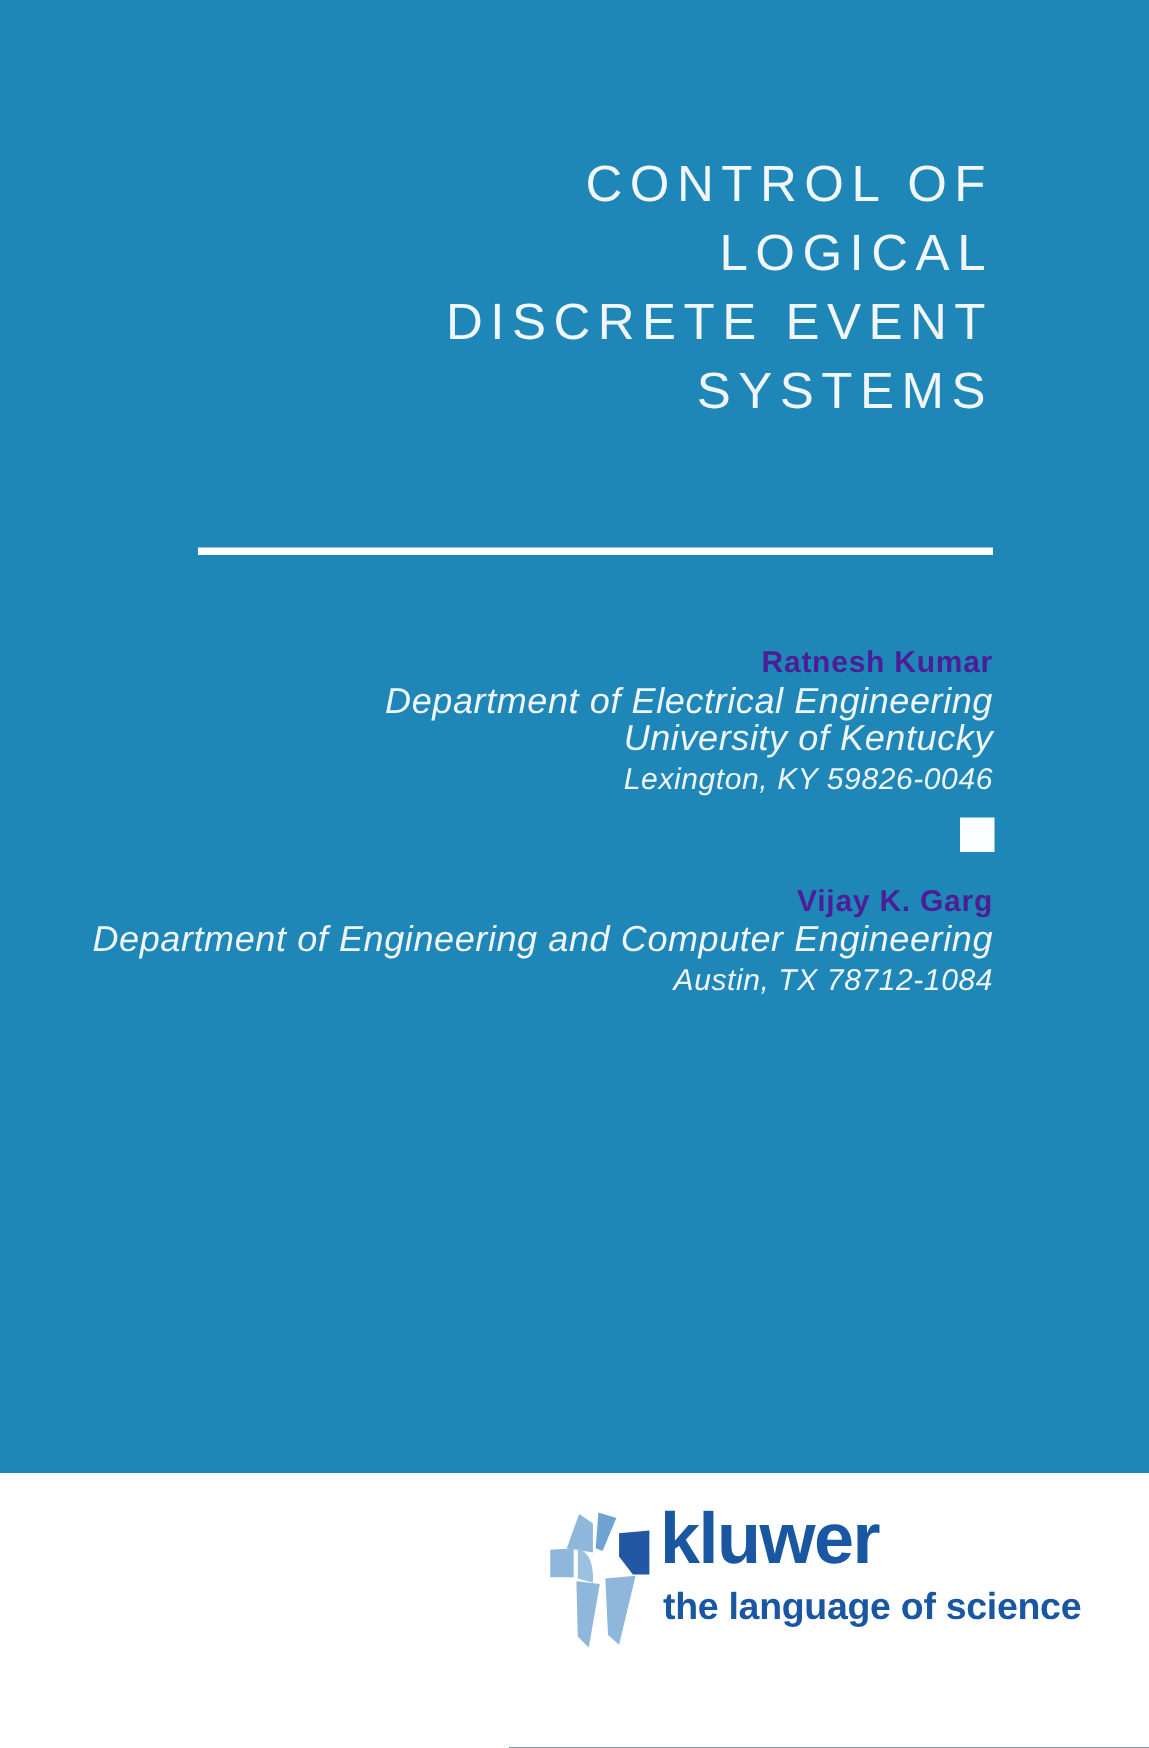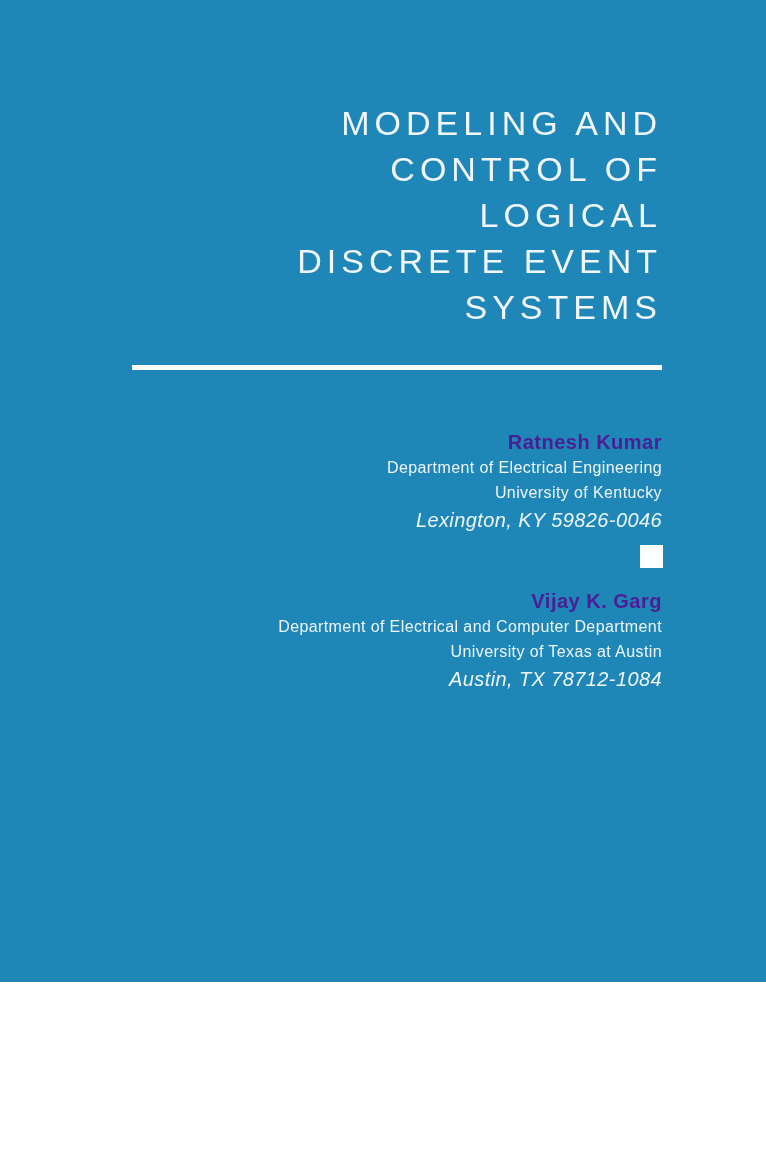--- a/index.html
+++ b/index.html
@@ -52,22 +52,23 @@
   .author-block.first  { top: 430px; }
   .author-block.second { top: 589px; }
   .author-name {
     font-size: 20px;
     line-height: 25px;
     font-weight: 700;
     letter-spacing: 0.5px;
     color: #4c1d95;
   }
   .author-line {
-    font-size: 16px;
+    font-size: 24px;
     line-height: 25px;
+    font-style: italic;
     letter-spacing: 0.4px;
     text-align: right;
   }
   .author-location {
     font-size: 20px;
     line-height: 25px;
     font-style: italic;
     letter-spacing: 0.4px;
     margin-top: 3px;
   }
@@ -110,39 +111,51 @@
 </style>
 </head>
 <body>
 
 <div class="cover">
 
   <div class="blue-panel"></div>
   <div class="white-band"></div>
 
   <div class="title-block">
-    <div class="title-line">MODELING AND</div>
     <div class="title-line">CONTROL OF</div>
     <div class="title-line">LOGICAL</div>
     <div class="title-line">DISCRETE EVENT</div>
     <div class="title-line">SYSTEMS</div>
   </div>
 
   <div class="title-rule"></div>
 
   <div class="author-block first">
     <div class="author-name">Ratnesh Kumar</div>
     <div class="author-line">Department of Electrical Engineering</div>
     <div class="author-line">University of Kentucky</div>
     <div class="author-location">Lexington, KY 59826-0046</div>
   </div>
 
   <div class="separator-square"></div>
 
   <div class="author-block second">
     <div class="author-name">Vijay K. Garg</div>
-    <div class="author-line">Department of Electrical and Computer Department</div>
-    <div class="author-line">University of Texas at Austin</div>
+    <div class="author-line">Department of Engineering and Computer Engineering</div>
     <div class="author-location">Austin, TX 78712-1084</div>
   </div>
 
+  <div class="publisher">
+    <svg class="publisher-mark" viewBox="0 0 85 108" xmlns="http://www.w3.org/2000/svg" aria-hidden="true">
+
+      <polygon points="23,2 33,9 33,30 14,27" fill="#8fb7dc"></polygon>
+      <polygon points="37,1 50,5 40,29 35,27" fill="#6fa3d3"></polygon>
+      <polygon points="52,16 74,14 74,46 62,46 52,33" fill="#2257a5"></polygon>
+      <polygon points="2,28 19,27 19,48 2,48" fill="#8fb7dc"></polygon>
+      <path d="M22,27 Q34,31 33,52 L22,49 Z" fill="#9cc0e0"></path>
+      <polygon points="21,51 38,53 30,99 22,91" fill="#8fb7dc"></polygon>
+      <polygon points="42,49 64,47 52,97 44,90" fill="#8fb7dc"></polygon>
+    </svg>
+    <div class="publisher-name">kluwer</div>
+    <div class="publisher-tagline">the language of science</div>
+  </div>
 
 </div>
 
 </body></html>

